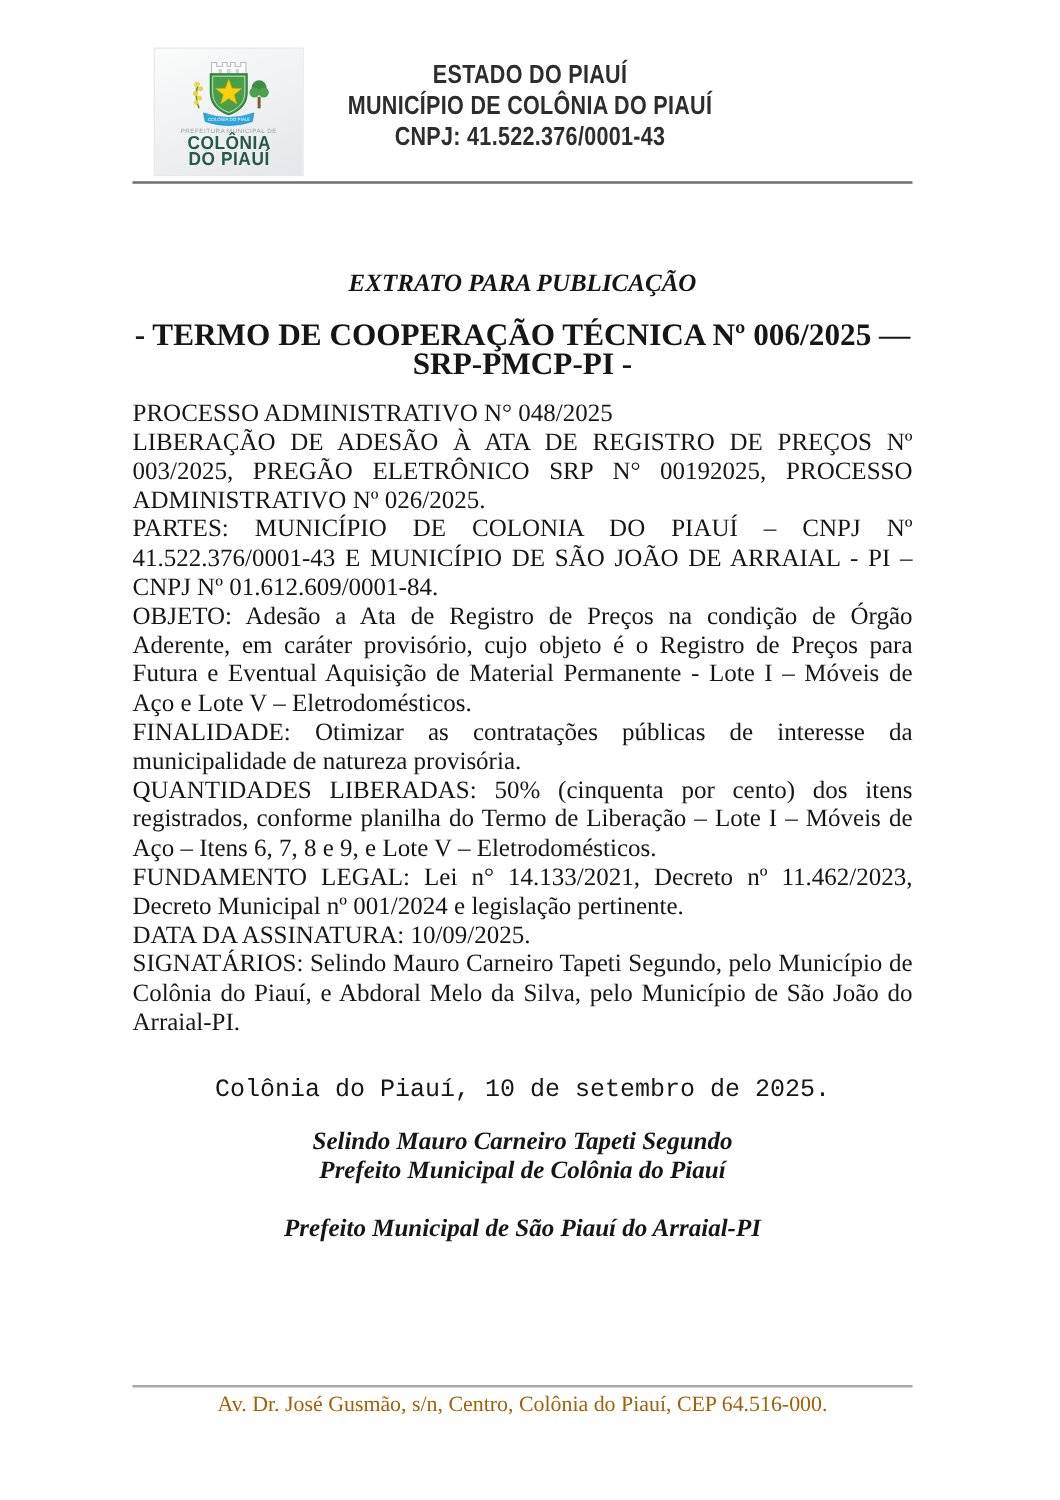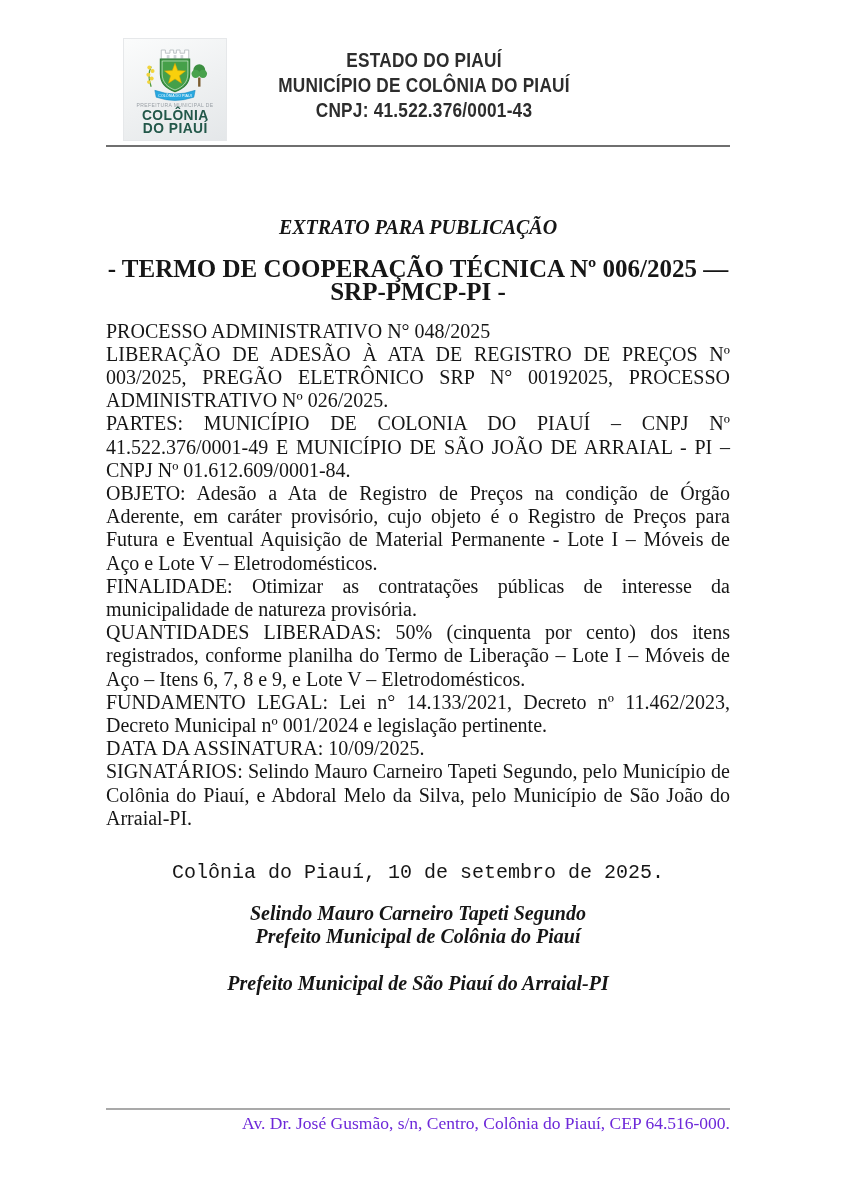--- a/index.html
+++ b/index.html
@@ -4,21 +4,21 @@
 <style>
   html,body { margin:0; padding:0; background:#ffffff; }
   .page {
     position:relative; width:848px; height:1200px; margin:0 auto;
     background:#ffffff; overflow:hidden;
     font-family:"Liberation Serif", serif; color:#161616;
   }
 
   
   .logo-box {
-    position:absolute; left:123px; top:38px; width:104px; height:103px;
+    position:absolute; left:123px; top:38px; width:120px; height:103px;
     background:linear-gradient(155deg,#fbfcfc 0%,#eef0f1 55%,#e4e7e9 100%);
     border:1px solid #e6e8ea; box-sizing:border-box;
     display:flex; flex-direction:column; align-items:center;
   }
   .crest { display:block; margin-top:3px; }
   .logo-caption {
     font-family:"Liberation Sans", sans-serif; font-size:5px; line-height:6px;
     color:#9aa0a6; letter-spacing:.4px; white-space:nowrap;
   }
   .logo-name {
@@ -57,21 +57,21 @@
   .sig-rest  { margin-top:23px; }
   .sig div { margin:0; }
 
   
   .footer-rule {
     position:absolute; left:106px; width:624px; top:1108px; height:2px;
     background:#a9a9a9;
   }
   .footer-address {
     position:absolute; left:106px; width:624px; top:1112px;
-    text-align:right; font-size:17.5px; line-height:22px; color:#6d28d9;
+    text-align:center; font-size:17.5px; line-height:22px; color:#a16207;
   }
 </style>
 </head>
 <body>
 
 <div class="page">
 
   <div class="logo-box">
     <svg class="crest" width="110" height="60" viewBox="0 0 120 64" xmlns="http://www.w3.org/2000/svg">
 
@@ -117,21 +117,21 @@
 
   <div class="doc">
     <div class="doc-title">EXTRATO PARA PUBLICAÇÃO</div>
     <div class="doc-subtitle">- TERMO DE COOPERAÇÃO TÉCNICA Nº 006/2025 —SRP-PMCP-PI -</div>
 
     <div class="doc-body">
   <p><span class="p-label">PROCESSO ADMINISTRATIVO N° 048/2025</span><span class="p-text"></span></p>
 
   <p><span class="p-label">LIBERAÇÃO DE ADESÃO À ATA DE REGISTRO DE PREÇOS Nº 003/2025, PREGÃO ELETRÔNICO SRP N° 00192025, PROCESSO ADMINISTRATIVO Nº 026/2025.</span><span class="p-text"></span></p>
 
-  <p><span class="p-label">PARTES</span><span class="p-text">: MUNICÍPIO DE COLONIA DO PIAUÍ – CNPJ Nº 41.522.376/0001-49 E MUNICÍPIO DE SÃO JOÃO DE ARRAIAL - PI – CNPJ Nº 01.612.609/0001-84.</span></p>
+  <p><span class="p-label">PARTES</span><span class="p-text">: MUNICÍPIO DE COLONIA DO PIAUÍ – CNPJ Nº 41.522.376/0001-43 E MUNICÍPIO DE SÃO JOÃO DE ARRAIAL - PI – CNPJ Nº 01.612.609/0001-84.</span></p>
 
   <p><span class="p-label">OBJETO</span><span class="p-text">: Adesão a Ata de Registro de Preços na condição de Órgão Aderente, em caráter provisório, cujo objeto é o Registro de Preços para Futura e Eventual Aquisição de Material Permanente - Lote I – Móveis de Aço e Lote V – Eletrodomésticos.</span></p>
 
   <p><span class="p-label">FINALIDADE</span><span class="p-text">: Otimizar as contratações públicas de interesse da municipalidade de natureza provisória.</span></p>
 
   <p><span class="p-label">QUANTIDADES LIBERADAS</span><span class="p-text">: 50% (cinquenta por cento) dos itens registrados, conforme planilha do Termo de Liberação – Lote I – Móveis de Aço – Itens 6, 7, 8 e 9, e Lote V – Eletrodomésticos.</span></p>
 
   <p><span class="p-label">FUNDAMENTO LEGAL</span><span class="p-text">: Lei n° 14.133/2021, Decreto nº 11.462/2023, Decreto Municipal nº 001/2024 e legislação pertinente.</span></p>
 
   <p><span class="p-label">DATA DA ASSINATURA</span><span class="p-text">: 10/09/2025.</span></p>

